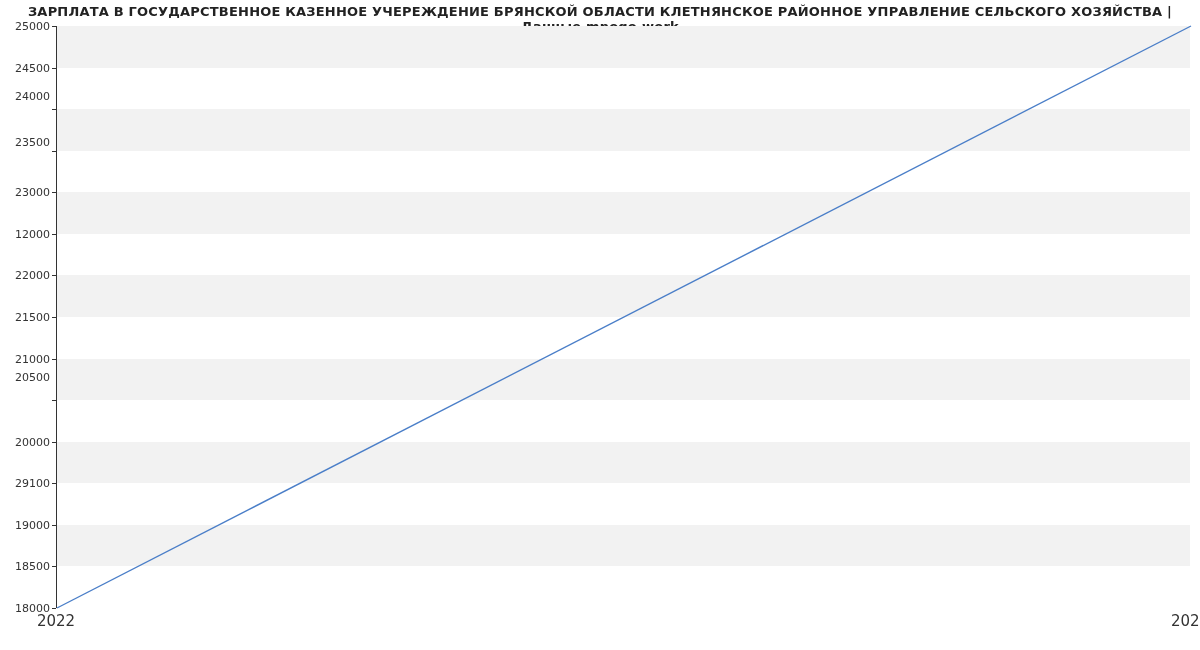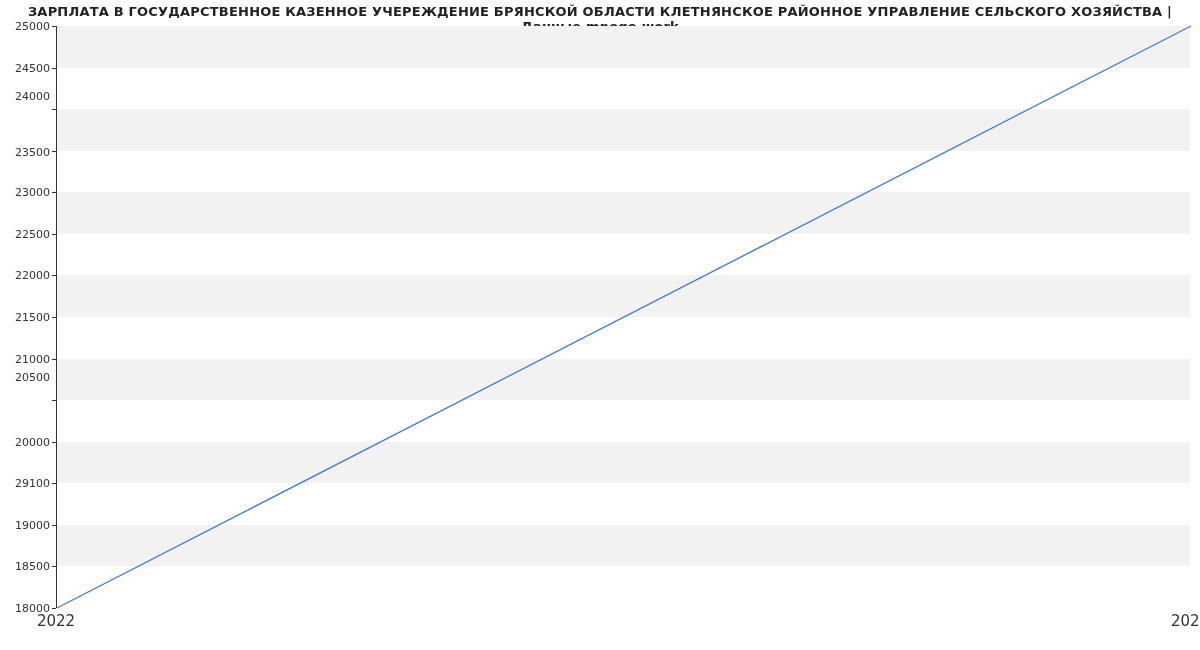--- a/index.html
+++ b/index.html
@@ -114,25 +114,25 @@
     <div class="y-tick-label" style="top: 441.714px; text-align: right;">20000</div>
     <div class="y-tick-mark" style="top: 441.714px;"></div>
     <div class="y-tick-label" style="top: 377px;">20500</div>
     <div class="y-tick-mark" style="top: 400.143px;"></div>
     <div class="y-tick-label" style="top: 358.571px;">21000</div>
     <div class="y-tick-mark" style="top: 358.571px;"></div>
     <div class="y-tick-label" style="top: 317px;">21500</div>
     <div class="y-tick-mark" style="top: 317px;"></div>
     <div class="y-tick-label" style="top: 275.429px;">22000</div>
     <div class="y-tick-mark" style="top: 275.429px;"></div>
-    <div class="y-tick-label" style="top: 233.857px;">22500</div>
+    <div class="y-tick-label" style="top: 233.857px;">12000</div>
     <div class="y-tick-mark" style="top: 233.857px;"></div>
     <div class="y-tick-label" style="top: 192.286px;">23000</div>
     <div class="y-tick-mark" style="top: 192.286px;"></div>
-    <div class="y-tick-label" style="top: 152px; text-align: right;">23500</div>
+    <div class="y-tick-label" style="top: 142px; text-align: right;">23500</div>
     <div class="y-tick-mark" style="top: 150.714px;"></div>
     <div class="y-tick-label" style="top: 96px;">24000</div>
     <div class="y-tick-mark" style="top: 109.143px;"></div>
     <div class="y-tick-label" style="top: 67.5714px;">24500</div>
     <div class="y-tick-mark" style="top: 67.5714px;"></div>
     <div class="y-tick-label" style="top: 26px;">25000</div>
     <div class="y-tick-mark" style="top: 26px;"></div>
   </div>
 <div id="x-ticks">
     <div class="x-tick-label" style="left: 56px;">2022</div>

